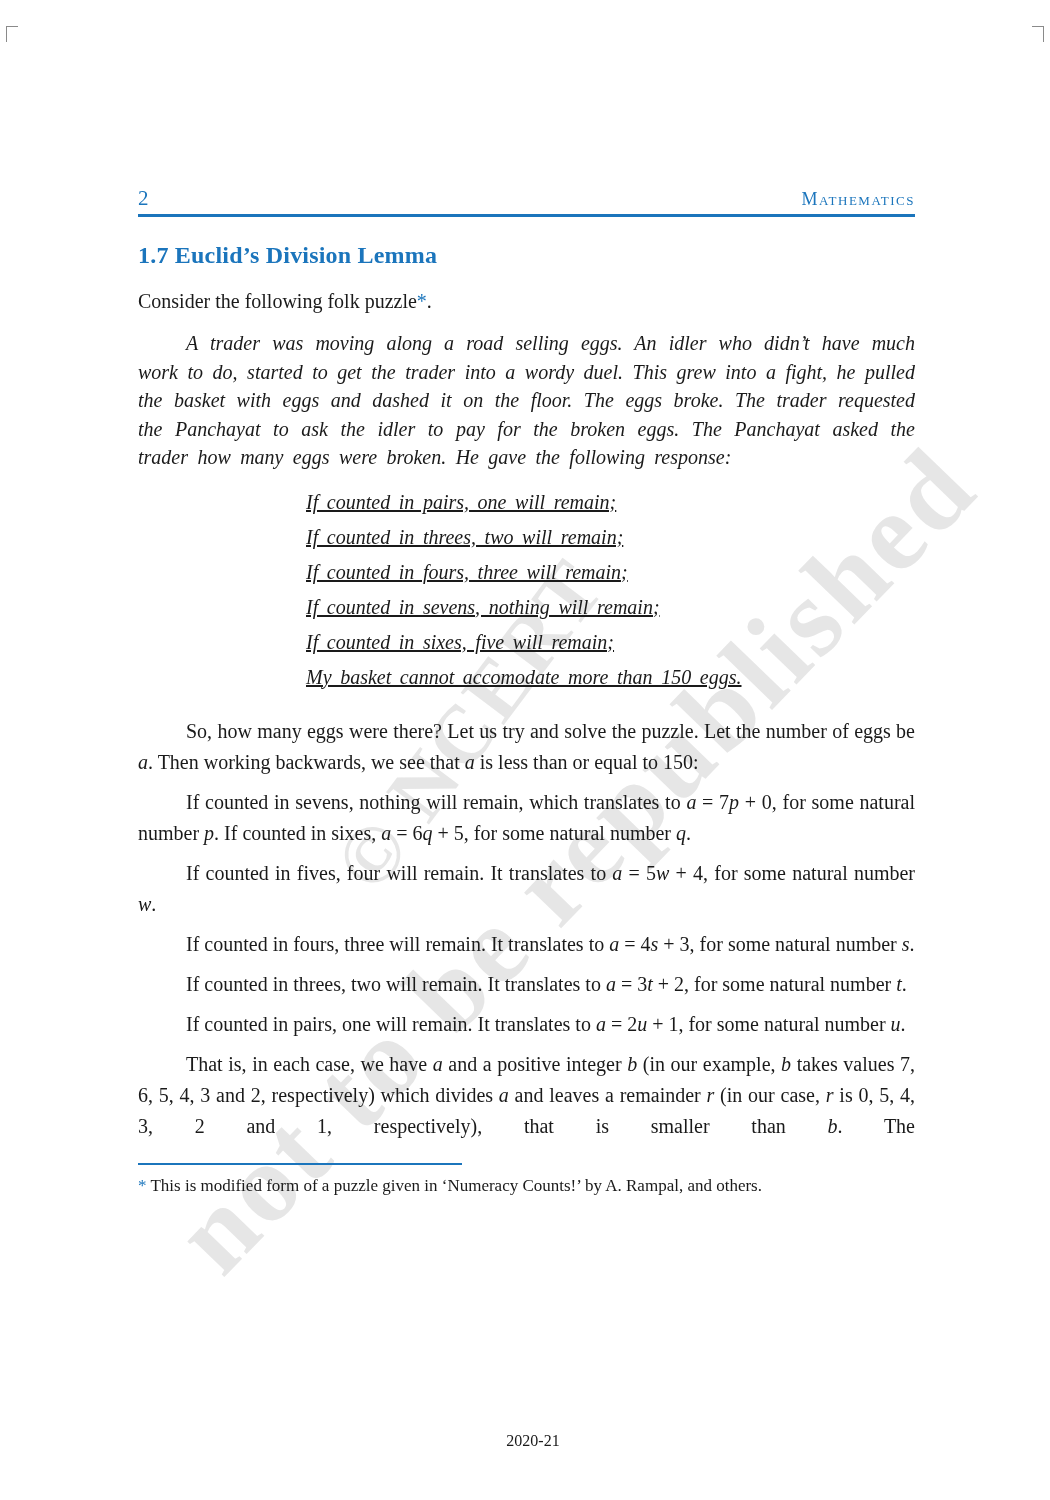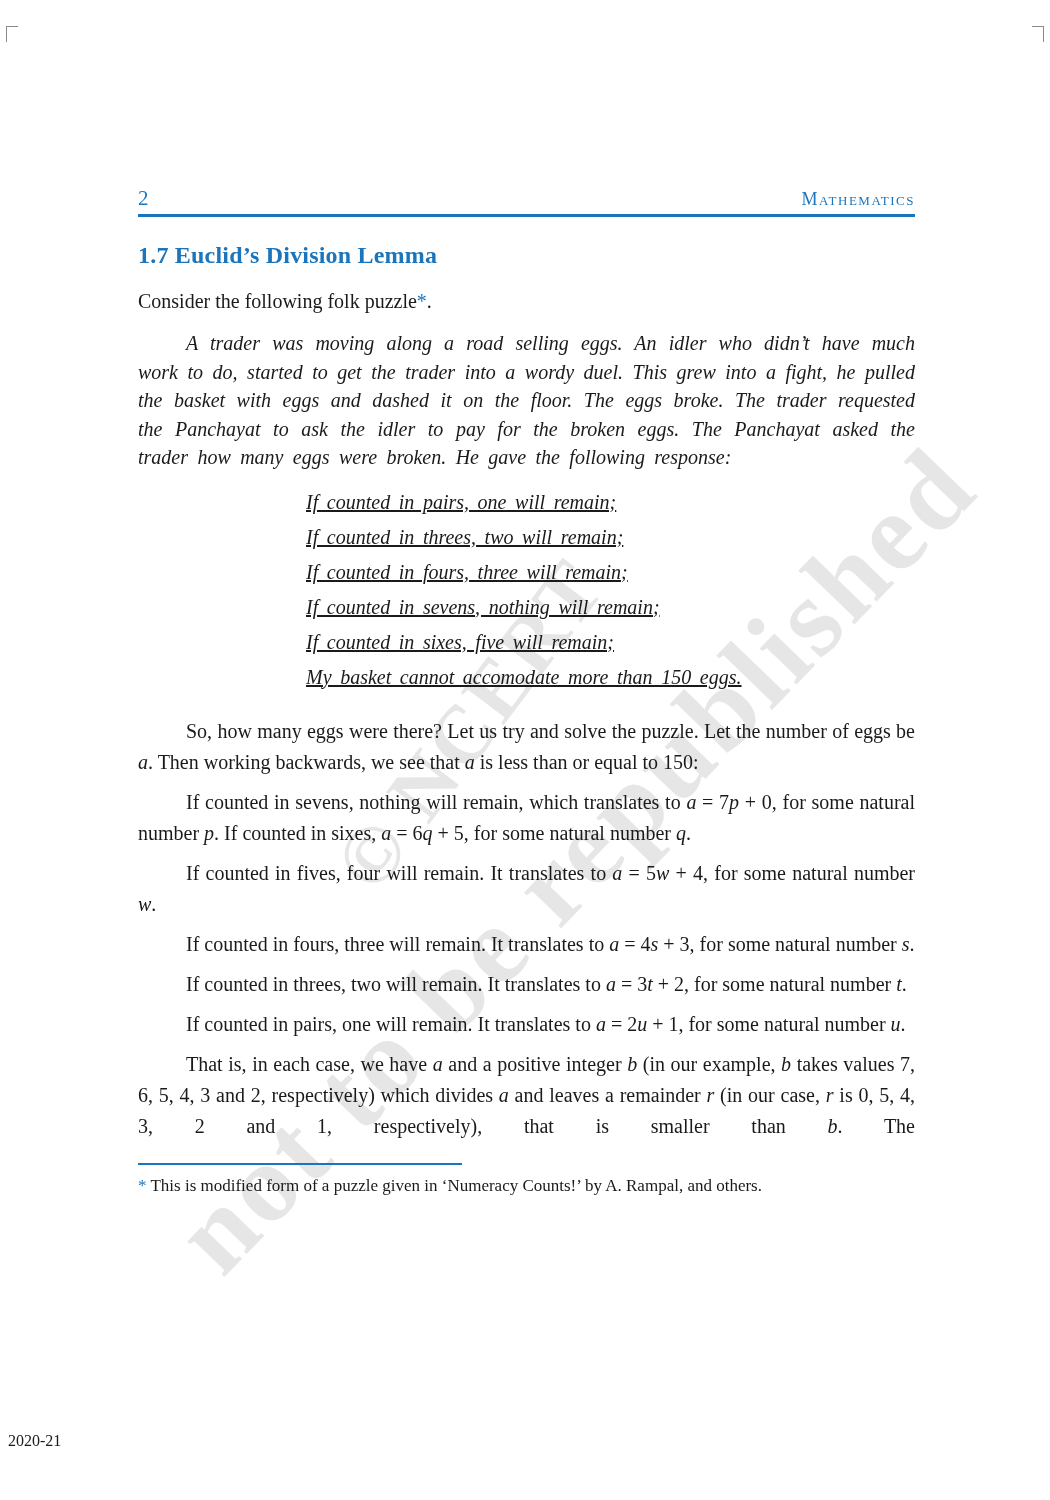--- a/index.html
+++ b/index.html
@@ -52,21 +52,21 @@
   .quote-line { font-size: 20px; line-height: 35px; word-spacing: .18em; text-decoration: underline; }
 
   .body-p { margin-top: 9px; text-indent: 48px; }
   .first-body-p { margin-top: 21px; }
   .justify-last { text-align-last: justify; }
   i { font-style: italic; }
 
   .footnote-rule { width: 324px; height: 2px; background: var(--accent); margin-top: 21px; }
   .footnote { font-size: 17px; line-height: 24px; margin-top: 9px; text-align: left; }
 
-  .footer { position: absolute; left: 8px; right: 0; top: 1432px; text-align: left;
+  .footer { position: absolute; left: 16px; right: 0; top: 1432px; text-align: center;
             font-size: 16px; color: var(--ink); z-index: 1; }
 </style>
 </head>
 <body>
 
 <div class="page">
 
   <div class="crop left"></div>
   <div class="crop right"></div>
 

